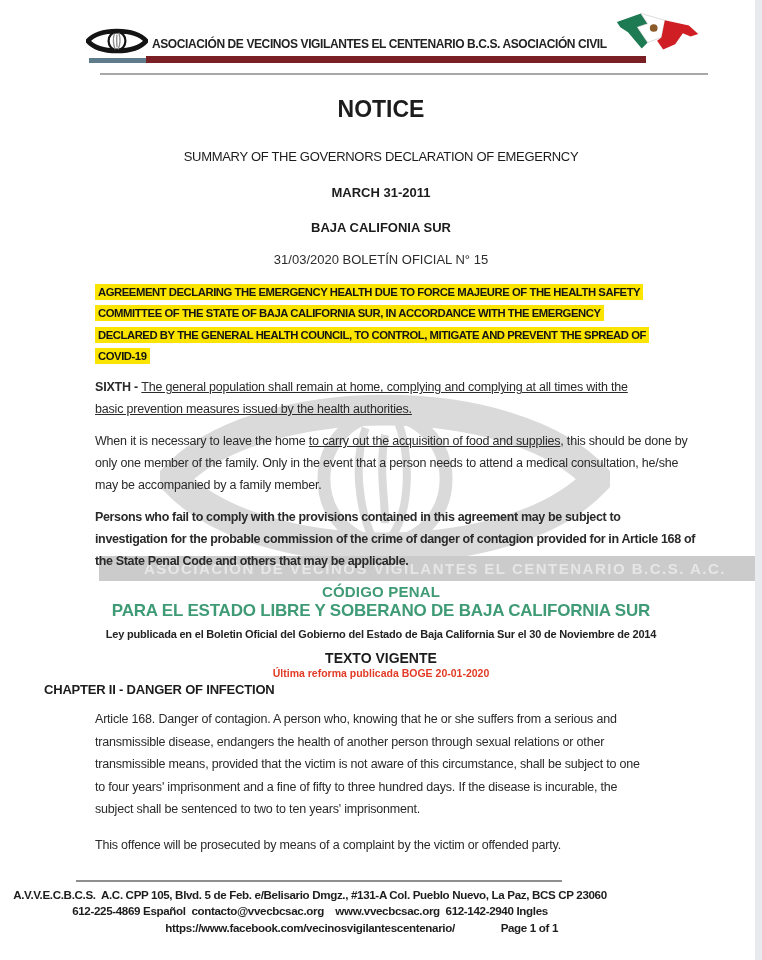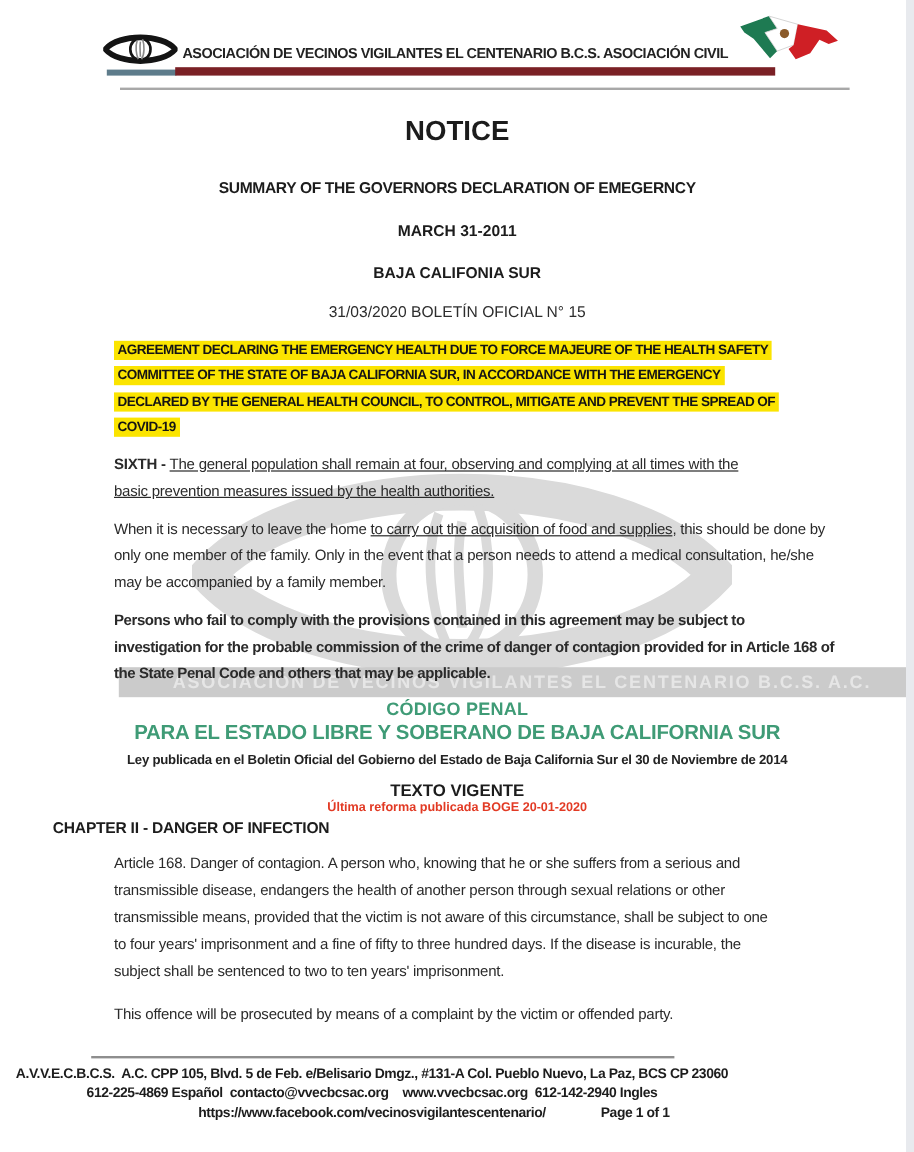--- a/index.html
+++ b/index.html
@@ -21,21 +21,21 @@
   
   .wm-eye { position:absolute; left:160px; top:360px; width:450px; height:238px; color:#dadada; z-index:0; }
   .wm-band { position:absolute; left:99px; top:556px; width:672px; height:25px; background:#cbcbcb;
     z-index:0; text-align:center; }
   .wm-band span { font-size:15px; font-weight:bold; color:#e6e6e6; letter-spacing:1.5px;
     line-height:25px; white-space:nowrap; }
   
   .content { position:relative; z-index:2; }
   .center { text-align:center; }
   .notice-title   { margin-top:16px; font-size:23px; font-weight:bold; letter-spacing:0; }
-  .summary-title  { margin-top:26px; font-size:13px; font-weight:bold; letter-spacing:-0.3px; }
+  .summary-title  { margin-top:26px; font-size:13px; font-weight:normal; letter-spacing:-0.3px; }
   .date-title     { margin-top:21px; font-size:13px; font-weight:bold; }
   .state-title    { margin-top:20px; font-size:13px; font-weight:bold; }
   .bulletin-line  { margin-top:17px; font-size:13px; font-weight:normal; color:#2d2d2d; }
   .order-title    { margin-top:9px;  font-size:27px; font-weight:bold; letter-spacing:-0.5px; }
   .hl-block { margin:14px 0 0 95px; }
   .hl-line  { line-height:19.3px; white-space:nowrap; }
   .hl-line span { background:#fbe400; font-size:11.3px; font-weight:bold; letter-spacing:-0.45px;
     padding:2px 3px; color:#141414; }
   .para { margin:10px 0 0 95px; width:600px; font-size:12.5px; letter-spacing:-0.2px;
     line-height:22px; color:#2a2a2a; }
@@ -97,21 +97,21 @@
     <div class="center state-title">BAJA CALIFONIA SUR</div>
     <div class="center bulletin-line">31/03/2020 BOLETÍN OFICIAL N° 15</div>
 
     <div class="hl-block">
       <div class="hl-line"><span>AGREEMENT DECLARING THE EMERGENCY HEALTH DUE TO FORCE MAJEURE OF THE HEALTH SAFETY</span></div>
       <div class="hl-line"><span>COMMITTEE OF THE STATE OF BAJA CALIFORNIA SUR, IN ACCORDANCE WITH THE EMERGENCY</span></div>
       <div class="hl-line"><span>DECLARED BY THE GENERAL HEALTH COUNCIL, TO CONTROL, MITIGATE AND PREVENT THE SPREAD OF</span></div>
       <div class="hl-line"><span>COVID-19</span></div>
     </div>
 
-    <div class="para"><b>SIXTH - </b><span class="u">The general population shall remain at four, observing and complying at all times with the</span><br><span class="u">basic prevention measures issued by the health authorities.</span></div>
+    <div class="para"><b>SIXTH - </b><span class="u">The general population shall remain at home, complying and complying at all times with the</span><br><span class="u">basic prevention measures issued by the health authorities.</span></div>
 
     <div class="para"><span>When it is necessary to leave the home </span><span class="u">to carry out the acquisition of food and supplies</span><span>, this should be done by only one member of the family. Only in the event that a person needs to attend a medical consultation, he/she may be accompanied by a family member.</span></div>
 
     <div class="para bold">Persons who fail to comply with the provisions contained in this agreement may be subject to investigation for the probable commission of the crime of danger of contagion provided for in Article 168 of the State Penal Code and others that may be applicable.</div>
 
     <div class="center codigo-1">CÓDIGO PENAL</div>
     <div class="center codigo-2">PARA EL ESTADO LIBRE Y SOBERANO DE BAJA CALIFORNIA SUR</div>
     <div class="center ley-line">Ley publicada en el Boletin Oficial del Gobierno del Estado de Baja California Sur el 30 de Noviembre de 2014</div>
     <div class="center texto-title">TEXTO VIGENTE</div>
     <div class="center reforma-line">Última reforma publicada BOGE 20-01-2020</div>

